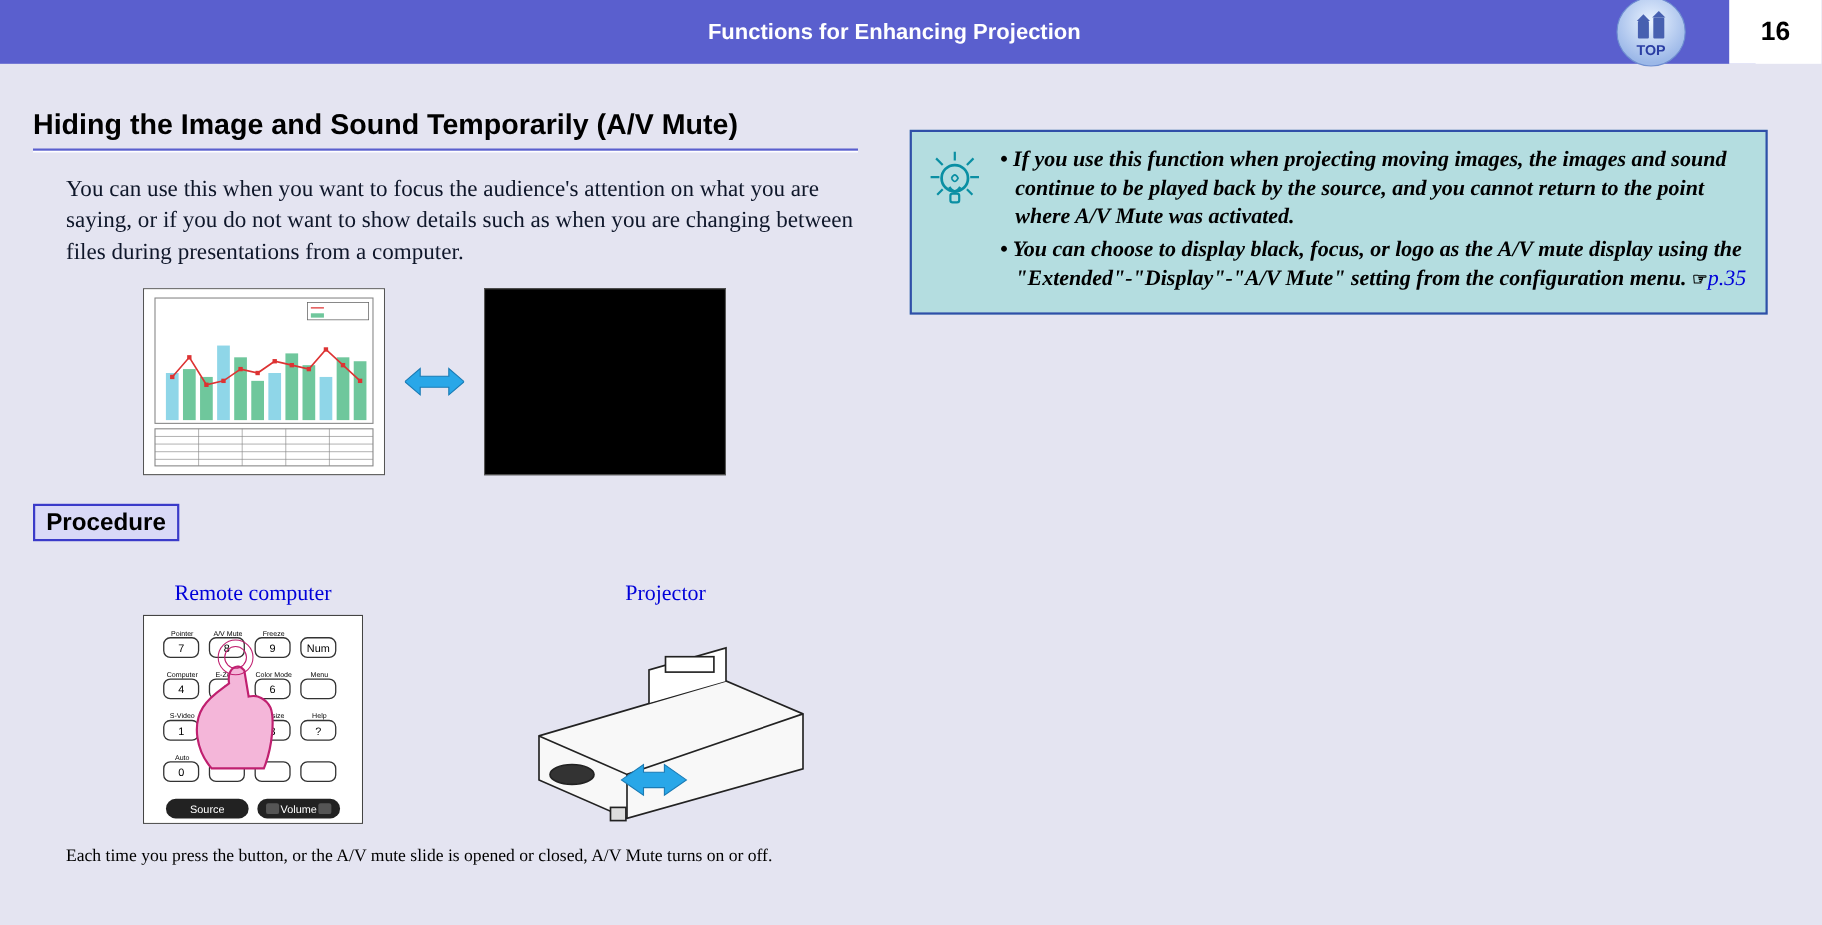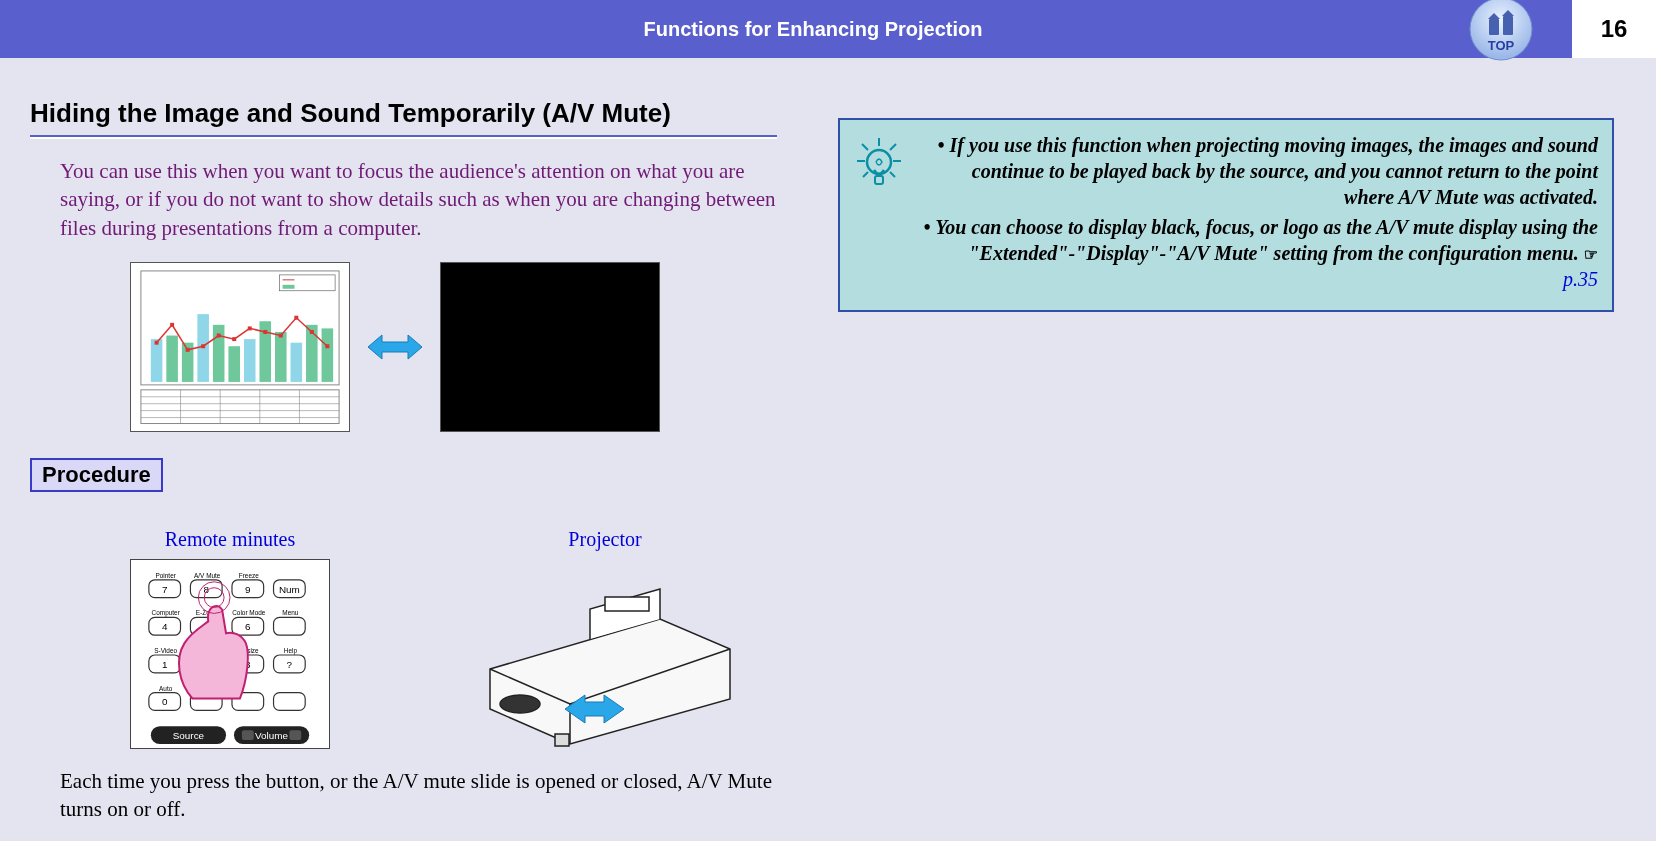--- a/index.html
+++ b/index.html
@@ -44,41 +44,41 @@
   }
   .top-icon {
     position: absolute;
     right: 62px;
     top: -4px;
     width: 66px;
     height: 66px;
   }
   .content {
     display: flex;
-    padding: 40px 42px 0 30px;
-    gap: 61px;
+    padding: 40px 14px 0 30px;
+    gap: 47px;
   }
   .left-col { width: 750px; }
-  .right-col { width: 780px; padding-top: 20px; text-align: right; }
+  .right-col { width: 780px; padding-top: 20px; }
   .section-title {
     font-family: Arial, Helvetica, sans-serif;
     font-weight: bold;
     font-size: 26px;
     color: #000;
     margin-bottom: 6px;
   }
   .title-underline {
     height: 4px;
     background: #5a5fce;
     border-bottom: 2px solid #fff;
     margin-bottom: 18px;
   }
   .body-text {
     font-size: 21px;
-    color: #701a75;
+    color: #0f172a;
     line-height: 1.35;
     padding-left: 30px;
   }
   .figure-row {
     display: flex;
     align-items: center;
     gap: 18px;
     margin: 20px 0 26px 100px;
   }
   .screen-chart {
@@ -138,21 +138,21 @@
     line-height: 1.3;
     color: #000;
     padding-left: 14px;
     text-indent: -14px;
     margin-bottom: 4px;
   }
   .tip-list li::before { content: "• "; }
   .ref-link { color: #0000d9; font-style: italic; font-weight: normal; }
   .hand-icon { color: #000; font-style: normal; font-size: 16px; }
   .bottom-text {
-    font-size: 21px;
+    font-size: 16px;
     color: #000;
     line-height: 1.35;
     padding-left: 30px;
     margin-top: 10px;
   }
 </style>
 </head>
 <body>
 
 <div class="header-bar">
@@ -237,21 +237,21 @@
       <svg class="double-arrow" viewBox="0 0 54 28">
         <polygon points="0,14 14,2 14,9 40,9 40,2 54,14 40,26 40,19 14,19 14,26" fill="#29a7e8" stroke="#1a7bb5" stroke-width="1"></polygon>
       </svg>
       <div class="screen-black"></div>
     </div>
 
     <div class="procedure-label">Procedure</div>
 
     <div class="controls-row">
       <div class="control-block">
-        <div class="control-label">Remote minutes</div>
+        <div class="control-label">Remote computer</div>
         <svg class="remote-svg" viewBox="0 0 200 190">
           <rect x="0" y="0" width="200" height="190" fill="#fff"></rect>
           <g id="remote-grid">
               <text x="35" y="18" text-anchor="middle" font-family="Arial" font-size="6.5" fill="#000">Pointer</text>
               <rect x="18" y="20" width="32" height="18" rx="6" fill="#fff" stroke="#333" stroke-width="1.2"></rect>
               <text x="34" y="33" text-anchor="middle" font-family="Arial" font-size="10" fill="#000">7</text>
               <text x="77" y="18" text-anchor="middle" font-family="Arial" font-size="6.5" fill="#000">A/V Mute</text>
               <rect x="60" y="20" width="32" height="18" rx="6" fill="#fff" stroke="#333" stroke-width="1.2"></rect>
               <text x="76" y="33" text-anchor="middle" font-family="Arial" font-size="10" fill="#000">8</text>
               <text x="119" y="18" text-anchor="middle" font-family="Arial" font-size="6.5" fill="#000">Freeze</text>

